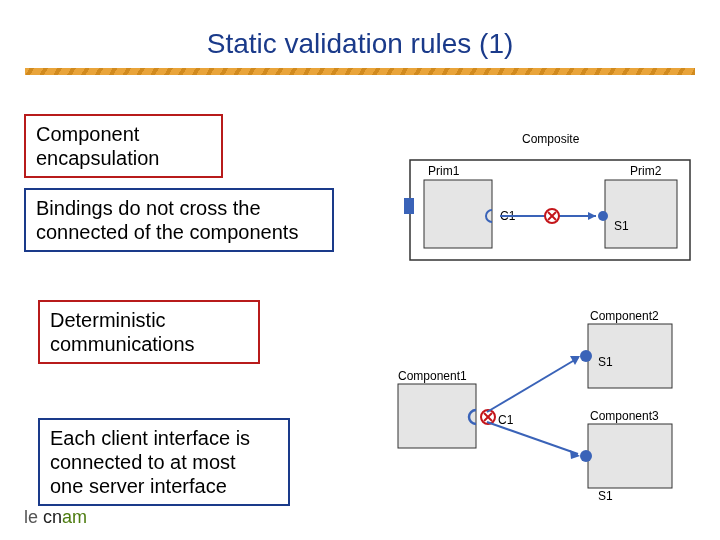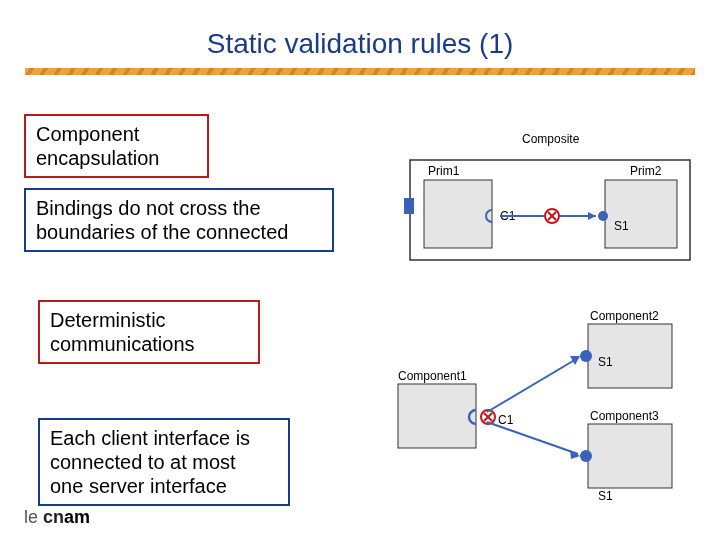--- a/index.html
+++ b/index.html
@@ -39,37 +39,37 @@
     position: absolute;
   }
   .lbl { font: 12px Arial; fill: #000; }
   .logo {
     position: absolute;
     left: 24px;
     bottom: 12px;
     font-size: 18px;
     color: #555;
   }
-  .logo .c { color: #222; font-weight: bold; }
-  .logo .am { color: #000000; font-weight: bold; margin-top: 28px; }
+  .logo .c { color: #222; font-weight: normal; }
+  .logo .am { color: #4d7c0f; font-weight: normal; margin-top: 28px; }
 </style>
 </head>
 <body>
 
 <div class="title">Static validation rules (1)</div>
 <div class="underline"></div>
 
-<div class="box red" style="left:24px; top:114px; width:185px;">
+<div class="box red" style="left:24px; top:114px; width:199px;">
   <span style="white-space:pre-line;">Component
 encapsulation</span>
 </div>
 
 <div class="box blue" style="left:24px; top:188px; width:310px;">
   <span style="white-space:pre-line;">Bindings do not cross the
-boundaries of the connected</span>
+connected of the components</span>
 </div>
 
 <div class="box red" style="left:38px; top:300px; width:222px;">
   <span style="white-space:pre-line;text-align:right;">Deterministic
 communications</span>
 </div>
 
 <div class="box blue" style="left:38px; top:378px; width:252px;margin-top:40px;">
   <span style="white-space:pre-line;">Each client interface is
 connected to at most

